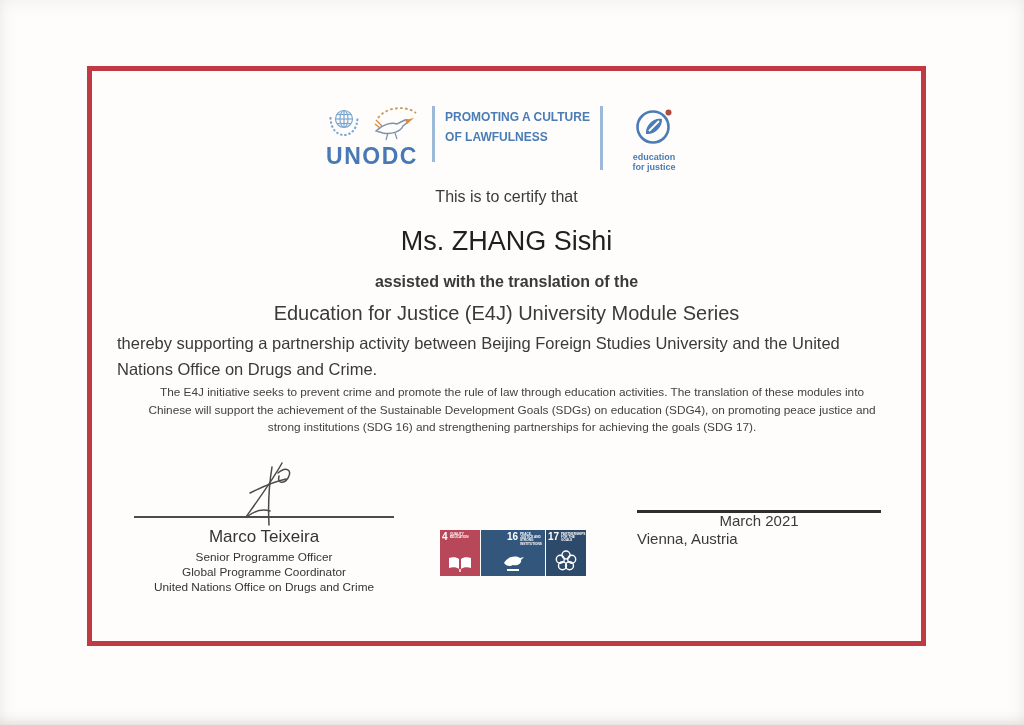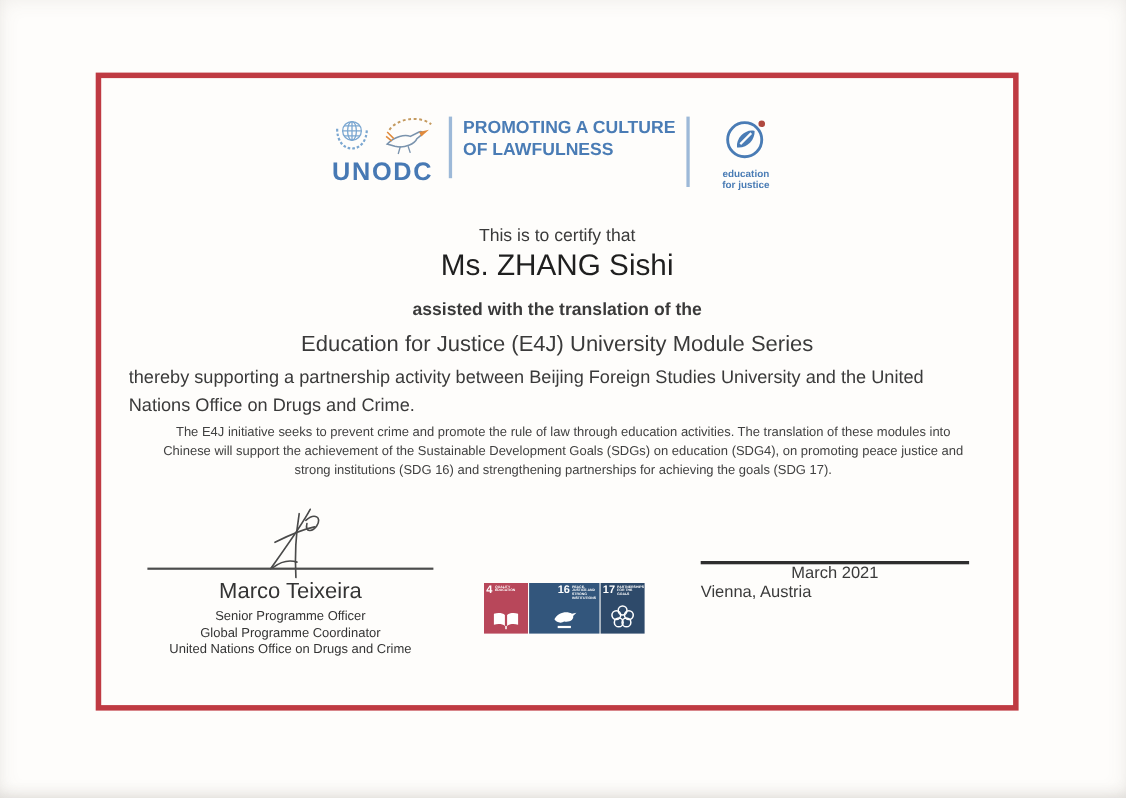--- a/index.html
+++ b/index.html
@@ -25,42 +25,42 @@
   .unodc-block{display:flex;flex-direction:column;align-items:flex-start;}
   .unodc-icons{display:flex;align-items:flex-start;height:40px;}
   .unodc-text{
     font-size:23px;font-weight:700;letter-spacing:1.5px;
     color:var(--unodc-blue,#4779b4);line-height:1;margin-top:1px;
   }
   .vdiv{width:3px;background:#9db9d8;height:56px;margin:2px 10px 0 10px;}
   .vdiv2{height:64px;}
   .doha-text{padding-top:3px;}
   .doha-l1{font-size:15.5px;font-weight:500;color:var(--doha-red,#9c4b4a);line-height:19px;}
-  .doha-l2,.doha-l3{font-size:16px;font-weight:700;color:var(--doha-blue,#4a7cb5);line-height:20px;}
+  .doha-l2,.doha-l3{font-size:12px;font-weight:700;color:var(--doha-blue,#4a7cb5);line-height:20px;}
   .e4j-block{margin-left:8px;width:66px;text-align:center;}
   .e4j-text{font-size:9px;line-height:1.1;font-weight:600;color:var(--doha-blue,#4a7cb5);margin-top:1px;}
   
   .cline{position:absolute;left:87px;width:839px;text-align:center;}
-  .certify{top:206px;font-size:16px;}
+  .certify{top:188px;font-size:16px;}
   .name{top:226px;font-size:27px;font-weight:400;color:#1f1f1f;}
   .assisted{top:273px;font-size:16px;font-weight:bold;}
   .series{top:302px;font-size:20px;}
   .thereby{
     position:absolute;left:117px;top:331px;width:737px;
     font-size:16.5px;line-height:1.56;text-align:left;
   }
   .fineprint{
     position:absolute;left:142px;top:384px;width:740px;
     font-size:11.8px;line-height:1.5;text-align:center;color:#414141;
   }
   
   .signature{position:absolute;left:236px;top:458px;}
   .sig-line{position:absolute;left:134px;top:516px;width:260px;height:2px;background:#4c4c4c;}
   .sig-block{position:absolute;left:104px;top:527px;width:320px;text-align:center;color:#343434;}
-  .sig-name{font-size:20px;margin-bottom:3px;}
+  .sig-name{font-size:17px;margin-bottom:3px;}
   .sig-title{font-size:11.8px;line-height:1.28;}
   
   .date-text{position:absolute;left:637px;top:512px;width:244px;text-align:center;font-size:15px;}
   .date-line{position:absolute;left:637px;top:510px;width:244px;height:2.5px;background:#2e2e2e;}
   .location{position:absolute;left:637px;top:530px;width:244px;text-align:left;font-size:15px;}
   
   .sdg-strip{position:absolute;left:440px;top:530px;display:flex;gap:1px;}
   .sdg-tile{width:40px;height:46px;position:relative;color:#fff;overflow:hidden;}
   .sdg-head{display:flex;align-items:flex-start;padding:2px 0 0 2px;}
   .sdg-num{font-size:10px;font-weight:700;line-height:1;}

